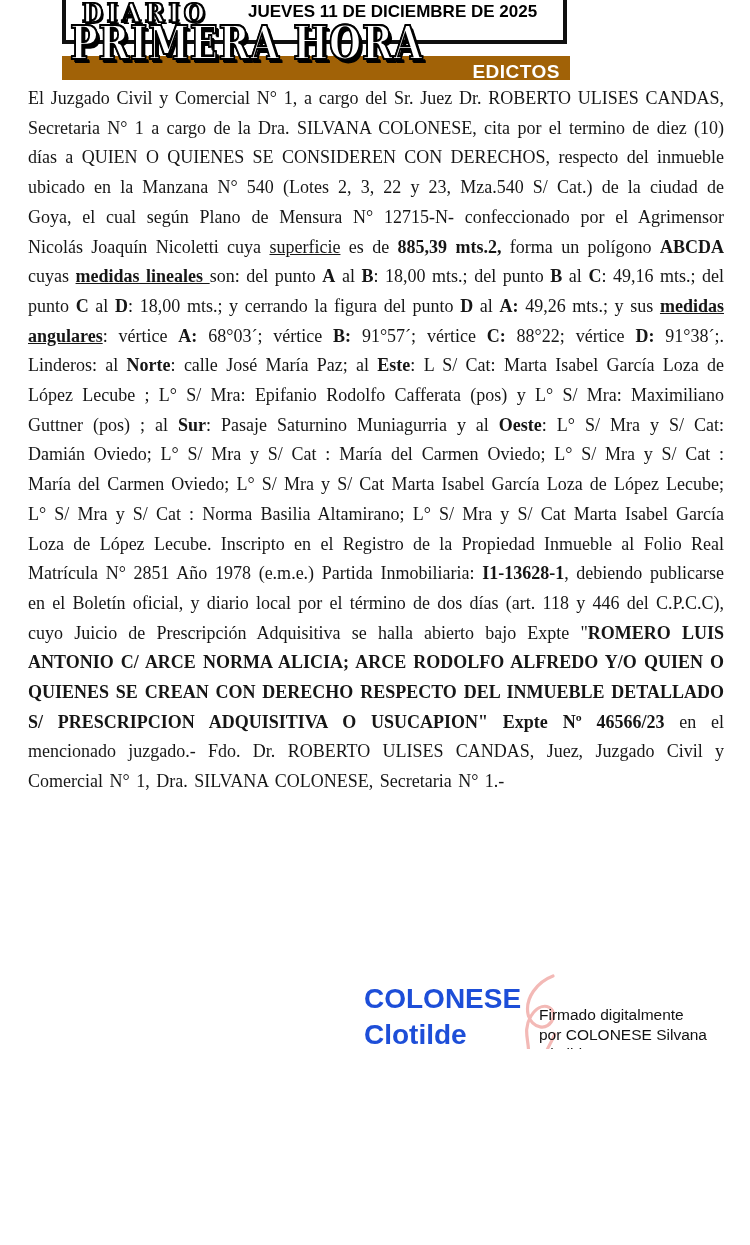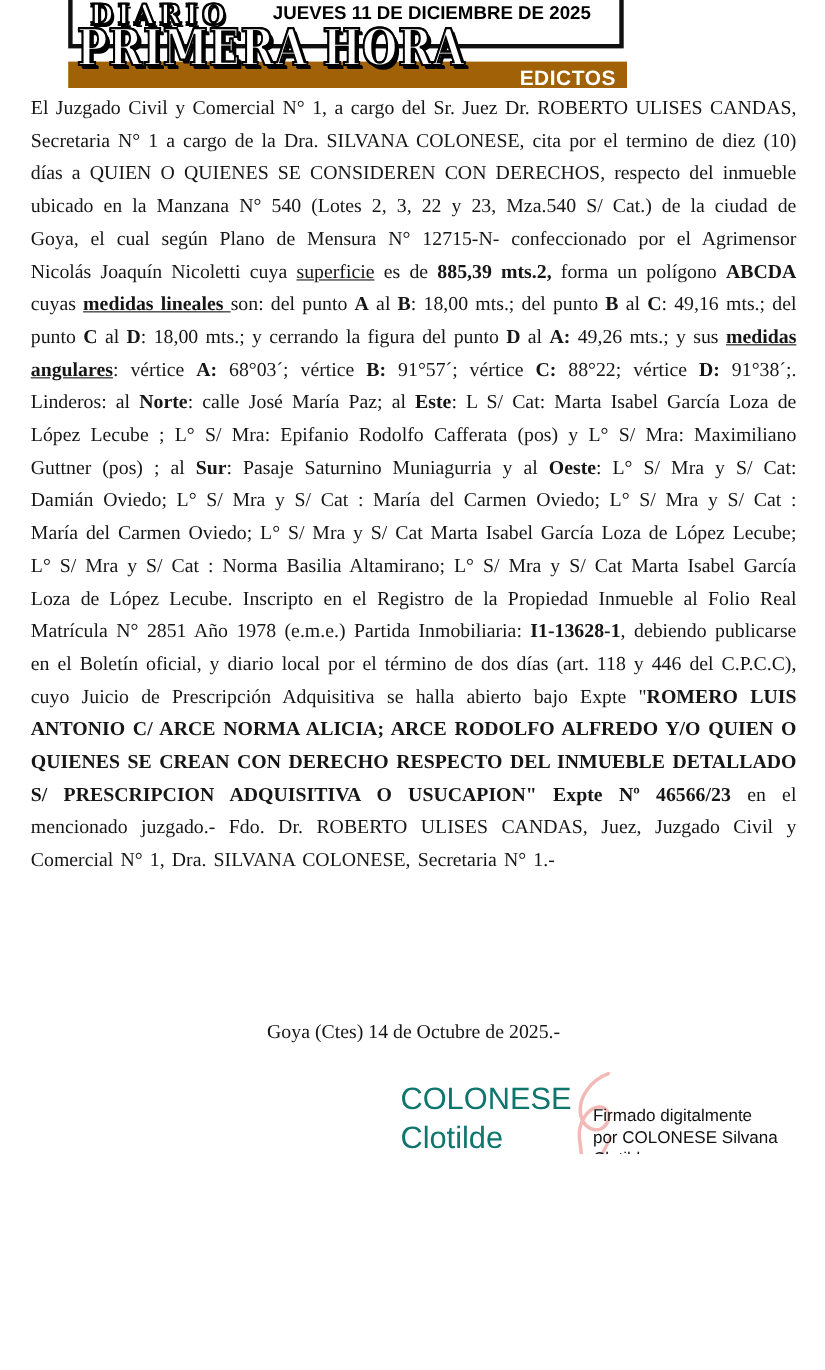--- a/index.html
+++ b/index.html
@@ -57,21 +57,21 @@
 
   .place-date {
     position:absolute; left:28px; top:928px; width:696px;
     font-size:18px; text-align:center; color:#161616;
   }
 
   
   .sig-name {
     position:absolute; left:364px; top:981px;
     font-family:"Liberation Sans", sans-serif; font-size:28px;
-    line-height:36px; color:#0f766e; font-weight:400;
+    line-height:36px; color:#1d4ed8; font-weight:700;
   }
   .sig-swirl { position:absolute; left:497px; top:972px; z-index:1; }
   .sig-details {
     position:absolute; left:539px; top:983px; width:170px;
     font-family:"Liberation Sans", sans-serif; font-size:15.5px;
     line-height:19.5px; color:#111; z-index:2;margin-top:22px;
   }
   .bottom-marks { position:absolute; left:478px; top:1232px; opacity:0.65; }
 </style>
 </head>
@@ -84,21 +84,20 @@
     <div class="diario">DIARIO</div>
     <div class="edition-date">JUEVES 11 DE DICIEMBRE DE 2025</div>
     <div class="masthead-band">
       <div class="edictos">EDICTOS</div>
     </div>
     <div class="primera">PRIMERA HORA</div>
   </div>
 
   <div class="body-text"><span>El Juzgado Civil y Comercial N° 1, a cargo del Sr. Juez Dr. ROBERTO ULISES CANDAS, Secretaria N° 1 a cargo de la Dra. SILVANA COLONESE, cita por el termino de diez (10) días a QUIEN O QUIENES SE CONSIDEREN CON DERECHOS, respecto del inmueble ubicado en la Manzana N° 540 (Lotes 2, 3, 22 y 23, Mza.540 S/ Cat.) de la ciudad de Goya,  el cual según Plano de Mensura N° 12715-N- confeccionado por el Agrimensor Nicolás Joaquín Nicoletti cuya </span><span class="u">superficie</span><span> es de </span><span class="b">885,39 mts.2,</span><span> forma un polígono </span><span class="b">ABCDA</span><span> cuyas </span><span class="b u">medidas lineales </span><span>son: del punto </span><span class="b">A</span><span> al </span><span class="b">B</span><span>: 18,00 mts.; del punto </span><span class="b">B</span><span> al </span><span class="b">C</span><span>: 49,16 mts.; del punto </span><span class="b">C</span><span> al </span><span class="b">D</span><span>: 18,00 mts.; y cerrando la figura del punto </span><span class="b">D</span><span> al </span><span class="b">A:</span><span> 49,26 mts.; y sus </span><span class="b u">medidas angulares</span><span>: vértice </span><span class="b">A:</span><span> 68°03´; vértice </span><span class="b">B:</span><span> 91°57´; vértice </span><span class="b">C:</span><span> 88°22; vértice </span><span class="b">D:</span><span> 91°38´;. Linderos: al </span><span class="b">Norte</span><span>: calle José María Paz; al </span><span class="b">Este</span><span>: L S/ Cat: Marta Isabel García Loza de López Lecube ; L° S/ Mra: Epifanio Rodolfo Cafferata (pos) y L° S/ Mra: Maximiliano Guttner (pos) ; al </span><span class="b">Sur</span><span>: Pasaje Saturnino Muniagurria y al </span><span class="b">Oeste</span><span>: L° S/ Mra y S/ Cat: Damián Oviedo; L° S/ Mra y S/ Cat : María del Carmen Oviedo; L° S/ Mra y S/ Cat : María del Carmen Oviedo; L° S/ Mra y S/ Cat Marta Isabel García Loza de López Lecube; L° S/ Mra y S/ Cat : Norma Basilia Altamirano; L° S/ Mra y S/ Cat Marta Isabel García Loza de López Lecube. Inscripto en el Registro de la Propiedad Inmueble al Folio Real Matrícula N° 2851 Año 1978 (e.m.e.) Partida Inmobiliaria: </span><span class="b">I1-13628-1</span><span>, debiendo publicarse en el Boletín oficial, y diario local por el término de dos días (art. 118 y 446 del C.P.C.C), cuyo Juicio de Prescripción Adquisitiva se halla abierto bajo Expte "</span><span class="b">ROMERO LUIS ANTONIO C/ ARCE NORMA ALICIA; ARCE RODOLFO ALFREDO Y/O QUIEN O QUIENES SE CREAN CON DERECHO RESPECTO DEL INMUEBLE DETALLADO  S/ PRESCRIPCION ADQUISITIVA O USUCAPION" Expte Nº 46566/23</span><span> en el mencionado juzgado.- Fdo. Dr. ROBERTO ULISES CANDAS, Juez, Juzgado Civil y Comercial N° 1, Dra. SILVANA COLONESE, Secretaria N° 1.-</span></div>
 
-  <div class="place-date">Goya (Ctes) 14 de Octubre de 2025.-</div>
 
   <div>
     <div class="sig-name">
         <div>COLONESE</div>
         <div>Clotilde</div>
       </div>
     <svg class="sig-swirl" width="78" height="138" viewBox="0 0 78 138">
       <path d="M 56,4 C 40,10 28,26 31,42 C 34,57 52,60 56,46 C 59,34 44,28 34,44 C 22,64 40,76 26,100 C 20,111 12,122 5,130" fill="none" stroke="#f3b9b6" stroke-width="3.2" stroke-linecap="round"></path>
       <path d="M 6,131 C 24,120 44,92 58,62" fill="none" stroke="#f3b9b6" stroke-width="3" stroke-linecap="round"></path>
     </svg>

